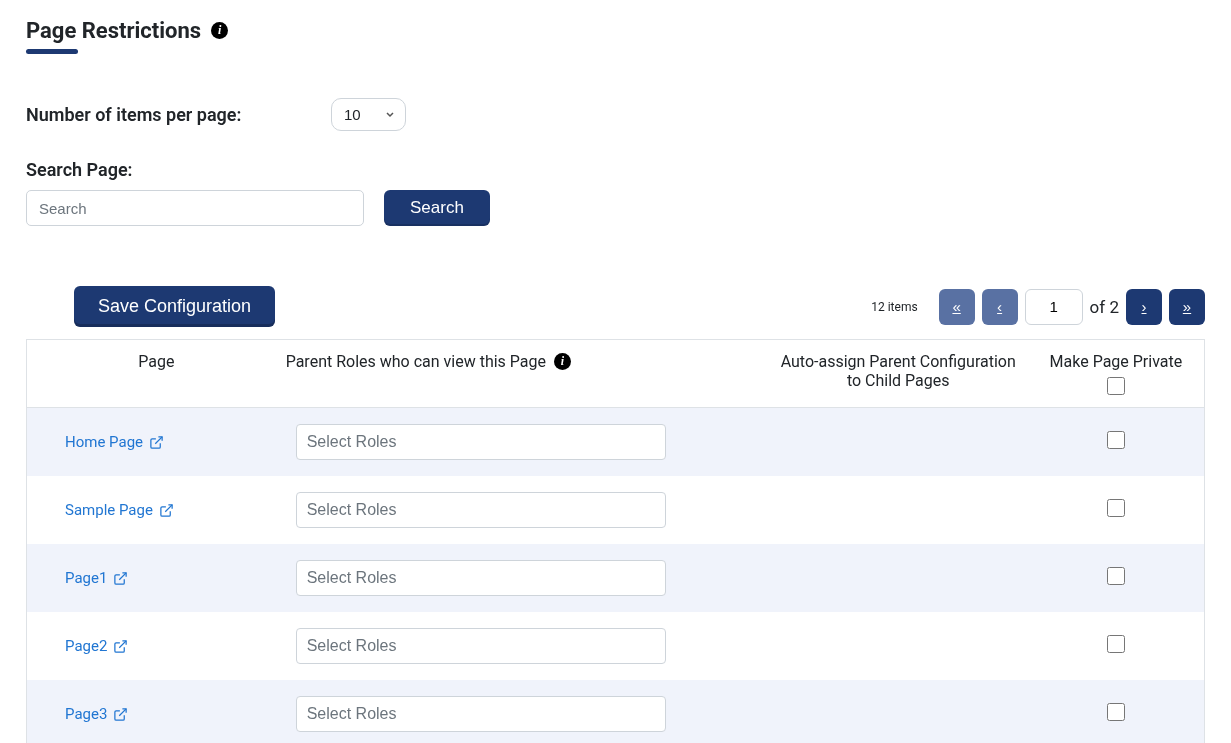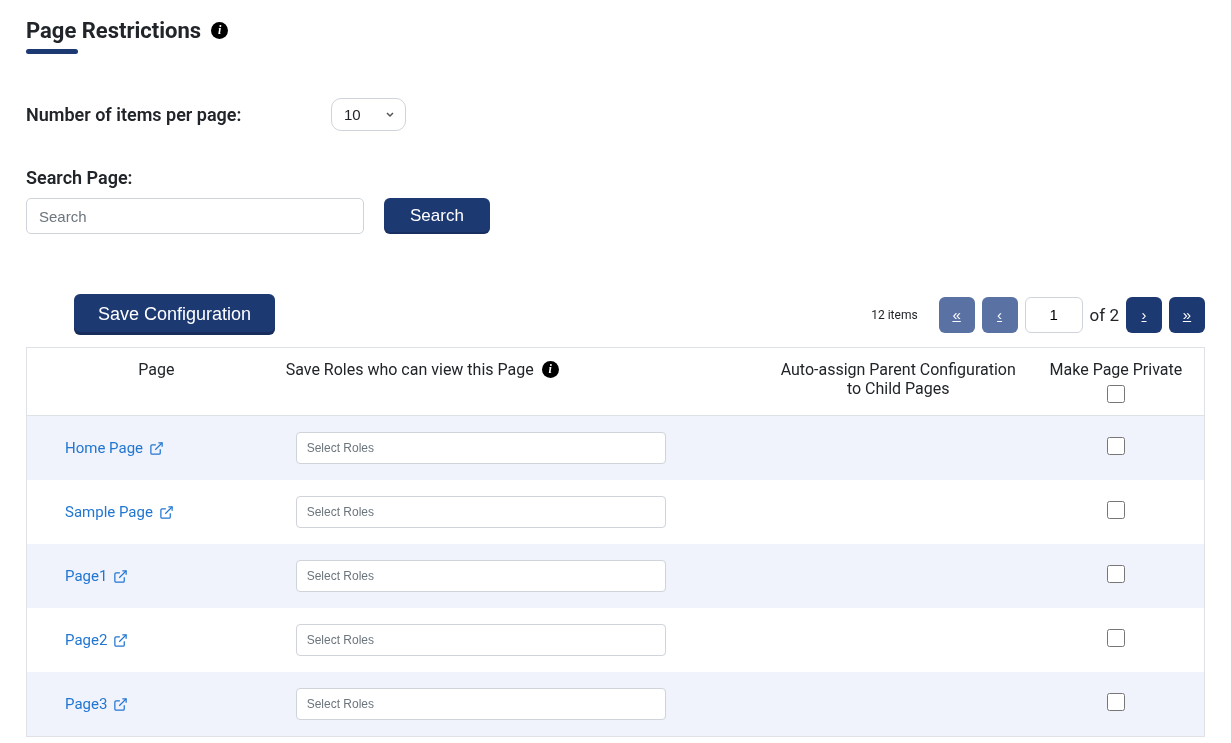--- a/index.html
+++ b/index.html
@@ -44,21 +44,21 @@
       width: 52px;
       height: 5px;
       background: #1d3972;
       border-radius: 3px;
       margin-top: 4px;
       margin-bottom: 44px;
     }
     .control-row {
       display: flex;
       align-items: center;
-      margin-bottom: 36px;
+      margin-bottom: 28px;
     }
     .control-label {
       font-size: 18px;
       font-weight: 600;
       color: #212529;
       width: 305px;
     }
     .select-wrap {
       position: relative;
       display: inline-block;
@@ -217,21 +217,21 @@
     }
     .ext-icon {
       display: inline-flex;
       color: #2176d2;
     }
     .roles-input {
       width: 370px;
       border: 1px solid #ced4da;
       border-radius: 4px;
       padding: 8px 10px;
-      font-size: 12px;
+      font-size: 16px;
       color: #6c757d;
       background: #fff;
     }
     .roles-input::placeholder { color: #6c757d; }
     .center-cell { text-align: center; }
     input[type="checkbox"].cb {
       width: 18px;
       height: 18px;
       border-radius: 4px;
       cursor: pointer;
@@ -279,21 +279,21 @@
     <button class="pager-btn">»</button>
   </div>
 </div>
 
 <table class="data-table">
   <thead>
     <tr>
       <th class="col-page">Page</th>
       <th class="col-roles">
         <span class="th-roles-inner">
-          <span>Save Roles who can view this Page</span>
+          <span>Parent Roles who can view this Page</span>
           <span class="info-icon">i</span>
         </span>
       </th>
       <th class="col-auto">Auto-assign Parent Configuration to Child Pages</th>
       <th class="col-private">
         <div>Make Page Private</div>
         <div class="header-checkbox-row">
           <input type="checkbox" class="cb" style="">
         </div>
       </th>

